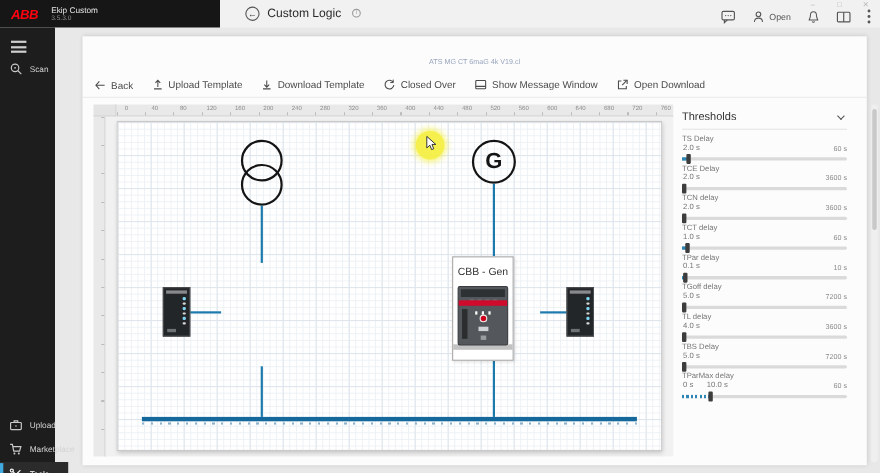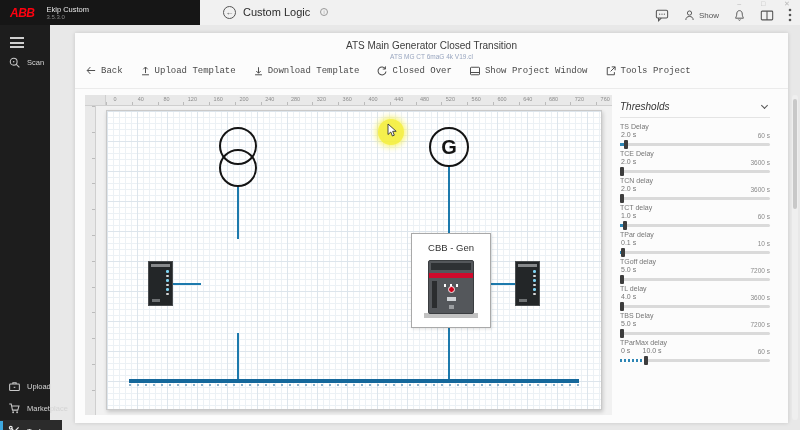--- a/index.html
+++ b/index.html
@@ -32,21 +32,21 @@
   .side-item svg { margin-left:8px; flex:none; }
   .side-label { font-size:7.5px; color:#d4d4d4; margin-left:6px; white-space:nowrap; }
   .side-item.active { background:#2b2b2b; }
   .side-item.active::before { content:""; position:absolute; left:0; top:1px; bottom:1px; width:3px; background:#3fa9e0; }
 
   
   .card { position:absolute; left:75px; top:33px; width:713px; height:390px; background:#fcfcfc; box-shadow:0 0 4px rgba(0,0,0,0.15); }
   .card-title { position:absolute; top:7px; left:0; right:0; text-align:center; font-size:10px; color:#3c3c3c; }
   .card-sub { position:absolute; top:20px; left:0; right:0; text-align:center; font-size:6.5px; color:#98a5bf; }
 
-  .toolbar { position:absolute; top:32px; left:10px; right:26px; height:18px; display:flex; align-items:flex-start;font-family:Liberation Mono, monospace; }
+  .toolbar { position:absolute; top:32px; left:10px; right:26px; height:18px; display:flex; align-items:flex-end; }
   .tb-item { display:flex; align-items:center; margin-right:17px; cursor:pointer; color:#4a4a4a; }
   .tb-item svg { display:block; margin-right:4px; }
   .tb-label { font-size:9px; color:#4a4a4a; white-space:nowrap; }
   .toolbar-divider { position:absolute; top:55px; left:0; right:0; border-top:1px solid #ebebeb; }
 
   
   .ruler-corner { position:absolute; left:10px; top:62px; width:21px; height:11px; background:#e4e4e4; border-right:1px solid #cfcfcf; border-bottom:1px solid #cfcfcf; }
   .ruler-h { position:absolute; left:31px; top:62px; width:506px; height:11px; background:#e9e9e9; border-bottom:1px solid #cfcfcf; overflow:hidden;
     background-image:repeating-linear-gradient(90deg,#bbb 0 1px,transparent 1px 25.8px); background-position:0 bottom; background-size:100% 3px; background-repeat:no-repeat; }
   .ruler-h .tick { position:absolute; top:1px; width:18px; margin-left:-9px; text-align:center; font-size:5.5px; color:#8d8d8d; }
@@ -89,21 +89,21 @@
   .module .leds i { display:block; width:2.5px; height:2.5px; border-radius:50%; margin-bottom:2px; }
   .module .leds i:nth-child(odd){ background:#7fd4f2; }
   .module .leds i:nth-child(even){ background:#d8d8d8; }
   .module .mbot { position:absolute; left:3px; bottom:3px; width:8px; height:3px; background:#6f7274; }
 
   .cursor-glow { position:absolute; left:271px; top:8px; width:26px; height:26px; background:#f5ef3a; border-radius:50%; box-shadow:0 0 6px 2px rgba(245,239,58,0.8); opacity:0.9; }
   .cursor-arrow { position:absolute; left:279px; top:12px; }
 
   
   .right-panel { position:absolute; left:545px; top:62px; width:150px; }
-  .section-row { position:relative; height:23px; cursor:pointer;font-style:italic; }
+  .section-row { position:relative; height:23px; cursor:pointer; }
   .section-row .sec-label { position:absolute; left:0; top:6px; font-size:10px; color:#333; }
   .section-row.bordered { border-bottom:1px solid #e4e4e4; }
   .chev { position:absolute; right:3px; top:8px; width:5px; height:5px; border-right:1.4px solid #555; border-bottom:1.4px solid #555; transform:rotate(45deg); }
   .chev.up { transform:rotate(-135deg); top:10px; }
 
   .sliders { margin-top:4px; }
   .s-row { position:relative; height:27px; }
   .s-label { font-size:7px; color:#757575; line-height:9px; white-space:nowrap; }
   .s-line2 { position:relative; height:8px; font-size:7px; color:#757575; }
   .s-value { position:absolute; left:1px; top:0; white-space:nowrap; }
@@ -149,21 +149,21 @@
           <circle cx="5.3" cy="6" r="0.7" fill="#555" stroke="none"></circle>
           <circle cx="8" cy="6" r="0.7" fill="#555" stroke="none"></circle>
           <circle cx="10.7" cy="6" r="0.7" fill="#555" stroke="none"></circle>
         </svg>
       </div>
       <div class="ticon">
         <svg width="13" height="13" viewBox="0 0 16 16" fill="none" stroke="#555" stroke-width="1.2">
           <circle cx="8" cy="5" r="2.6"></circle>
           <path d="M3.5 13.5 C3.5 10.4 5.5 9.2 8 9.2 C10.5 9.2 12.5 10.4 12.5 13.5"></path>
         </svg>
-        <span class="login-label">Show</span>
+        <span class="login-label">Open</span>
       </div>
       <div class="ticon">
         <svg width="13" height="13" viewBox="0 0 16 16" fill="none" stroke="#555" stroke-width="1.2">
           <path d="M8 2 C5.6 2 4.6 4 4.6 6.3 C4.6 9.4 3.2 10.3 3.2 11.3 L12.8 11.3 C12.8 10.3 11.4 9.4 11.4 6.3 C11.4 4 10.4 2 8 2 Z"></path>
           <path d="M6.7 13 A1.4 1.4 0 0 0 9.3 13"></path>
         </svg>
       </div>
       <div class="ticon">
         <svg width="14" height="13" viewBox="0 0 16 14" fill="none" stroke="#555" stroke-width="1.2">
           <rect x="1.5" y="2" width="13" height="10" rx="1"></rect>
@@ -218,21 +218,20 @@
       <svg width="13" height="13" viewBox="0 0 16 16" fill="none" stroke="#f0f0f0" stroke-width="1.4">
         <line x1="4" y1="4" x2="13" y2="13"></line>
         <line x1="13" y1="3" x2="3" y2="13"></line>
         <circle cx="3.4" cy="3.4" r="1.7"></circle>
       </svg>
       <span class="side-label" style="color:#fff;">Tools</span>
     </div>
   </div>
 
   <div class="card">
-    <div class="card-title">ATS Main Generator Closed Transition</div>
     <div class="card-sub">ATS MG CT 6maG 4k V19.cl</div>
 
     <div class="toolbar">
       <div class="tb-item">
         <svg width="12" height="11" viewBox="0 0 16 16" fill="none" stroke="#4a4a4a" stroke-width="1.4">
           <path d="M7 3 L2.5 8 L7 13 M2.5 8 H14"></path>
         </svg>
         <span class="tb-label">Back</span>
       </div>
       <div class="tb-item">
@@ -252,29 +251,29 @@
           <path d="M12.6 5.2 A5.3 5.3 0 1 0 13.3 8.6"></path>
           <path d="M12.6 1.8 V5.4 H9" stroke-width="1.2"></path>
         </svg>
         <span class="tb-label">Closed Over</span>
       </div>
       <div class="tb-item">
         <svg width="12" height="12" viewBox="0 0 16 16" fill="none" stroke="#4a4a4a" stroke-width="1.3">
           <rect x="2" y="3" width="12" height="10" rx="1"></rect>
           <line x1="2" y1="10" x2="14" y2="10"></line>
         </svg>
-        <span class="tb-label">Show Project Window</span>
+        <span class="tb-label">Show Message Window</span>
       </div>
       <div class="tb-item">
         <svg width="12" height="12" viewBox="0 0 16 16" fill="none" stroke="#4a4a4a" stroke-width="1.3">
           <path d="M12.5 9.5 V13 H3 V3.5 H6.5"></path>
           <path d="M9 2.5 H13.5 V7"></path>
           <line x1="13.5" y1="2.5" x2="7.5" y2="8.5"></line>
         </svg>
-        <span class="tb-label">Tools Project</span>
+        <span class="tb-label">Open Download</span>
       </div>
     </div>
     <div class="toolbar-divider"></div>
 
     <div class="ruler-corner"></div>
     <div class="ruler-h">
         <span class="tick" style="left: 9px;">0</span>
         <span class="tick" style="left: 34.8px;">40</span>
         <span class="tick" style="left: 60.6px;">80</span>
         <span class="tick" style="left: 86.4px;">120</span>
@@ -310,21 +309,21 @@
       <div class="wire" style="left:130px; top:76px; width:2px; height:52px;"></div>
       <div class="wire" style="left:341px; top:56px; width:2px; height:66px;"></div>
       <div class="wire" style="left:66px; top:172px; width:28px; height:2px;"></div>
       <div class="wire" style="left:384px; top:172px; width:24px; height:2px;"></div>
       <div class="wire" style="left:130px; top:222px; width:2px; height:46px;"></div>
       <div class="wire" style="left:341px; top:217px; width:2px; height:51px;"></div>
       <div class="busbar"></div>
       <div class="bus-dashes"></div>
 
 
-      <div class="dev-box" style="left:304px; top:122px; width:80px; height:95px;">
+      <div class="dev-box" style="left:304px; top:122px; width:56px; height:95px;">
         <div class="dev-label">CBB - Gen</div>
         <div class="breaker">
           <div class="base"></div>
             <div class="bodyy"></div>
           <div class="disp"><i></i><i></i><i></i><i></i></div>
           <div class="redband"><i></i><i></i><i></i></div>
           <div class="slot"></div>
             <div class="knob"></div>
             <div class="tag"></div>
             <div class="tag2"></div>

